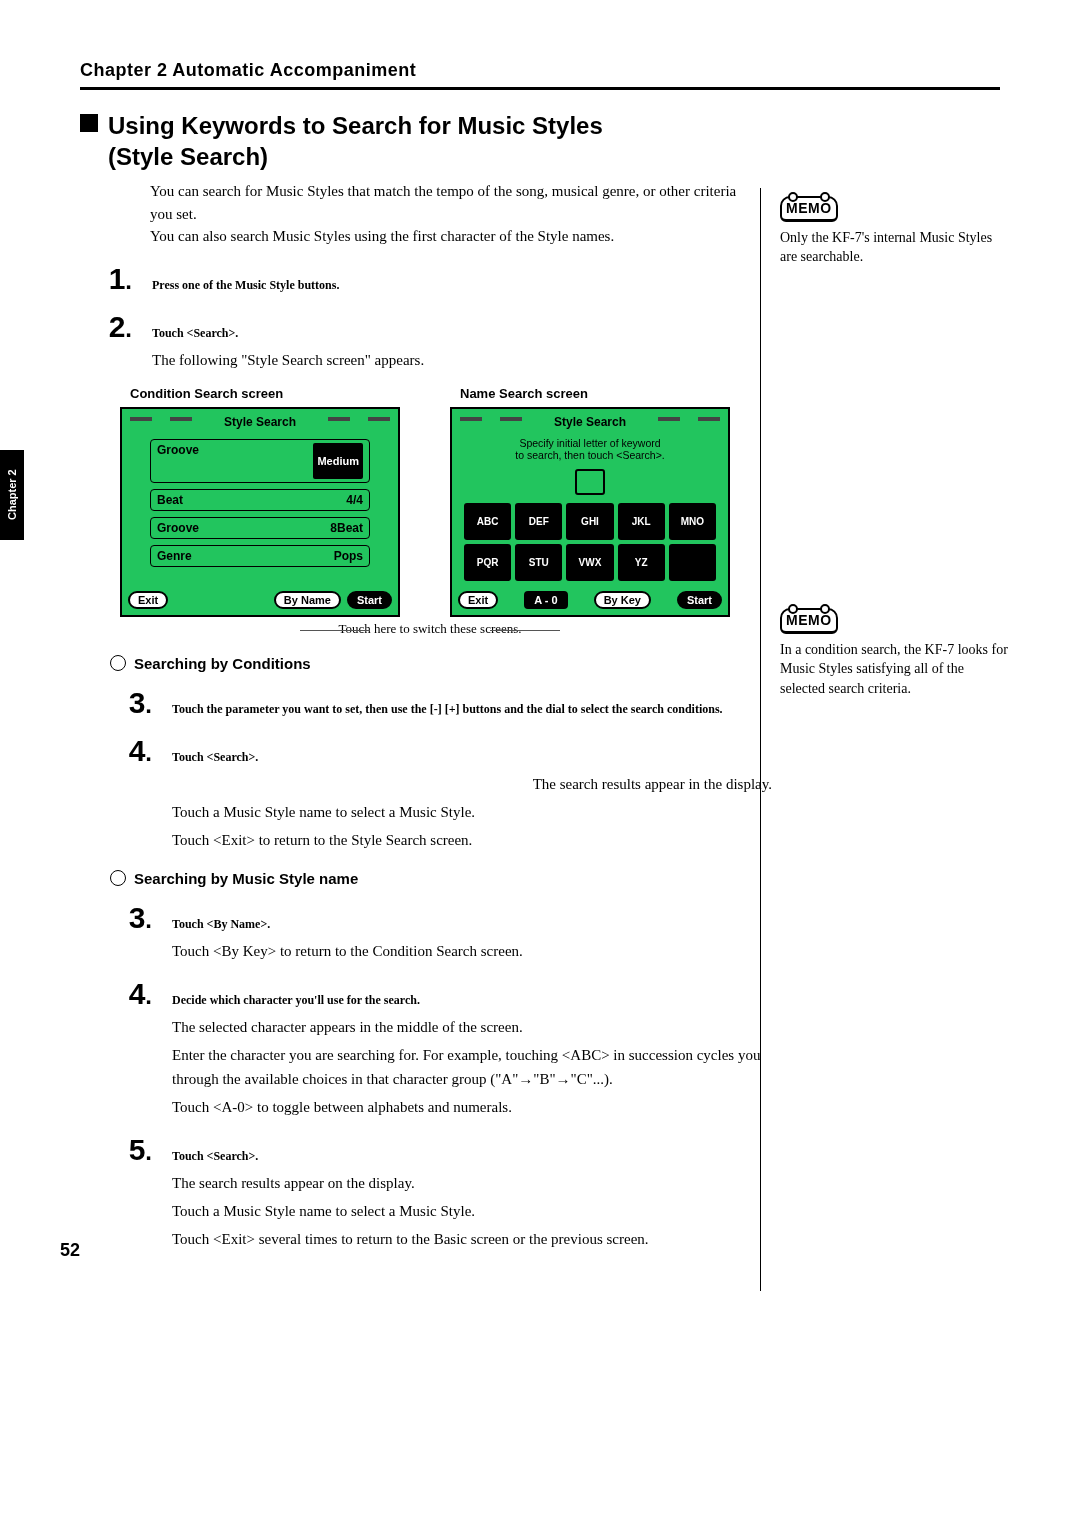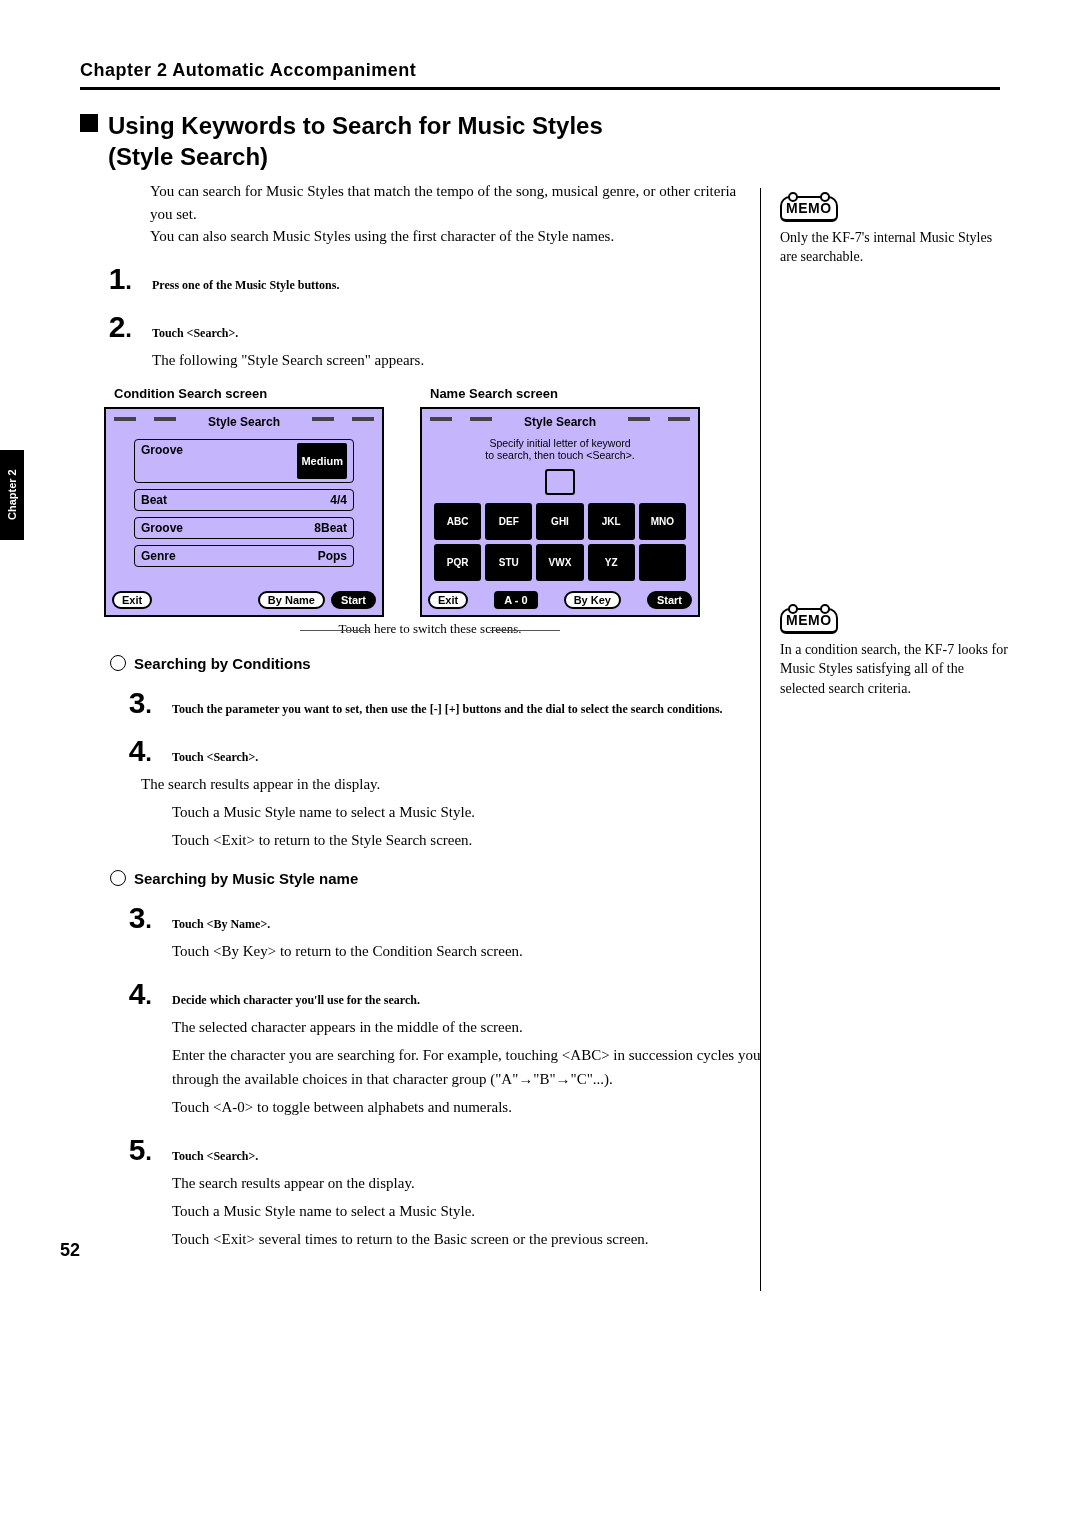--- a/index.html
+++ b/index.html
@@ -77,42 +77,42 @@
     padding-top: 0;
   }
   .sub-body {
     margin-left: 72px;
     font-size: 15px;
     line-height: 1.6;
     max-width: 600px;
     margin-top: 4px;
   }
   .screens-row {
-    margin-left: 24px;
+    margin-left: 40px;
     margin-top: 14px;
     display: flex;
-    gap: 36px;
+    gap: 50px;
   }
   .screen-col {
     display: flex;
     flex-direction: column;
     gap: 4px;
   }
   .screen-label {
     font-family: Arial, sans-serif;
     font-weight: bold;
     font-size: 13px;
     margin-bottom: 2px;
     margin-left: 10px;
   }
   .lcd {
     width: 280px;
     height: 210px;
     border: 2px solid #000;
-    background: #c4b5fd;
+    background: #22c55e;
     position: relative;
     font-family: Arial, sans-serif;
     box-sizing: border-box;
   }
   .lcd-title {
     position: absolute;
     top: 6px;
     left: 0;
     right: 0;
     text-align: center;
@@ -458,21 +458,21 @@
 
   <div class="step-row" style="margin-left:20px;">
     <div class="step-num"><span>3</span><span class="step-dot">.</span></div>
     <div class="step-text" style="max-width:560px; line-height:1.6;">Touch the parameter you want to set, then use the [-] [+] buttons and the dial to select the search conditions.</div>
   </div>
 
   <div class="step-row" style="margin-left:20px;">
     <div class="step-num"><span>4</span><span class="step-dot">.</span></div>
     <div class="step-text">Touch &lt;Search&gt;.</div>
   </div>
-  <div class="sub-body" style="margin-left:61px;">The search results appear in the display.</div>
+  <div class="sub-body" style="margin-left:92px;text-align:right;">The search results appear in the display.</div>
   <div class="sub-body" style="margin-left:92px;">Touch a Music Style name to select a Music Style.</div>
   <div class="sub-body" style="margin-left:92px;">Touch &lt;Exit&gt; to return to the Style Search screen.</div>
 
   <div class="subsection-row">
     <div class="circle-bullet"></div>
     <div class="subsection-title">Searching by Music Style name</div>
   </div>
 
   <div class="step-row" style="margin-left:20px;">
     <div class="step-num"><span>3</span><span class="step-dot">.</span></div>

